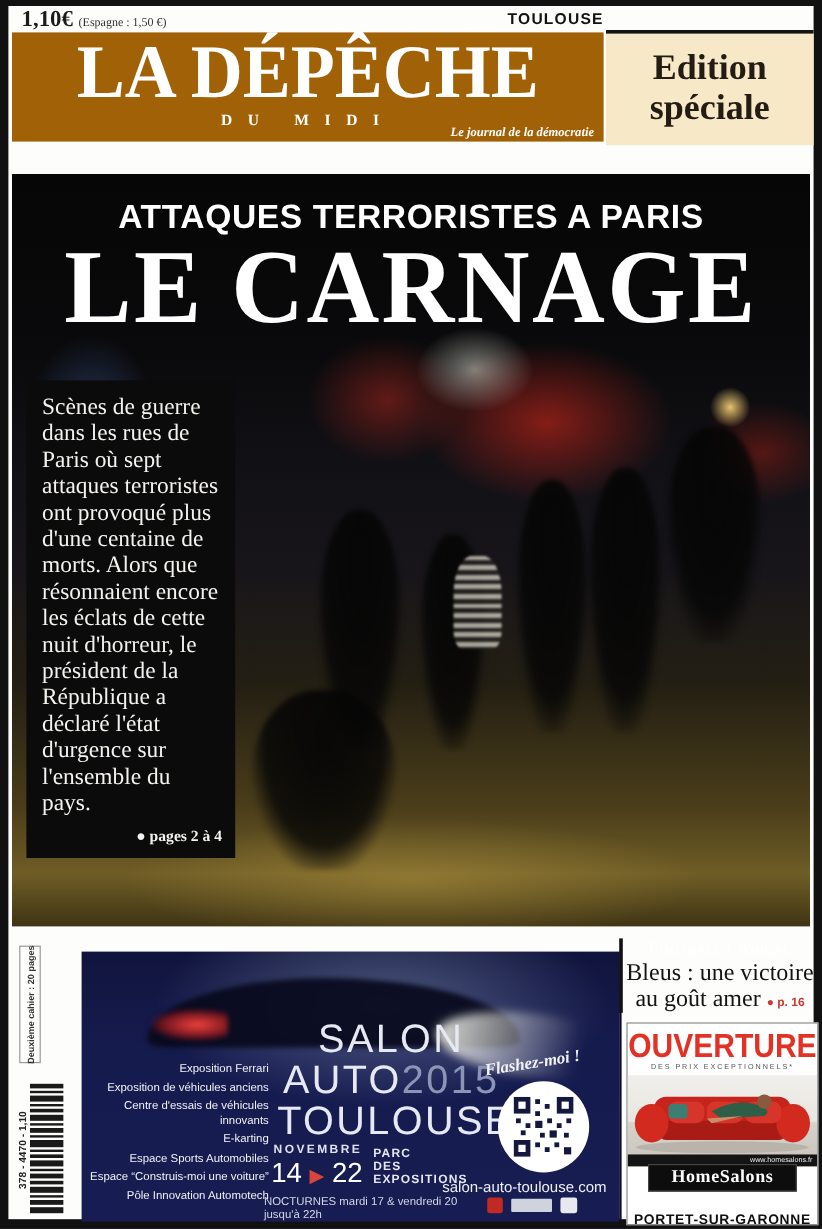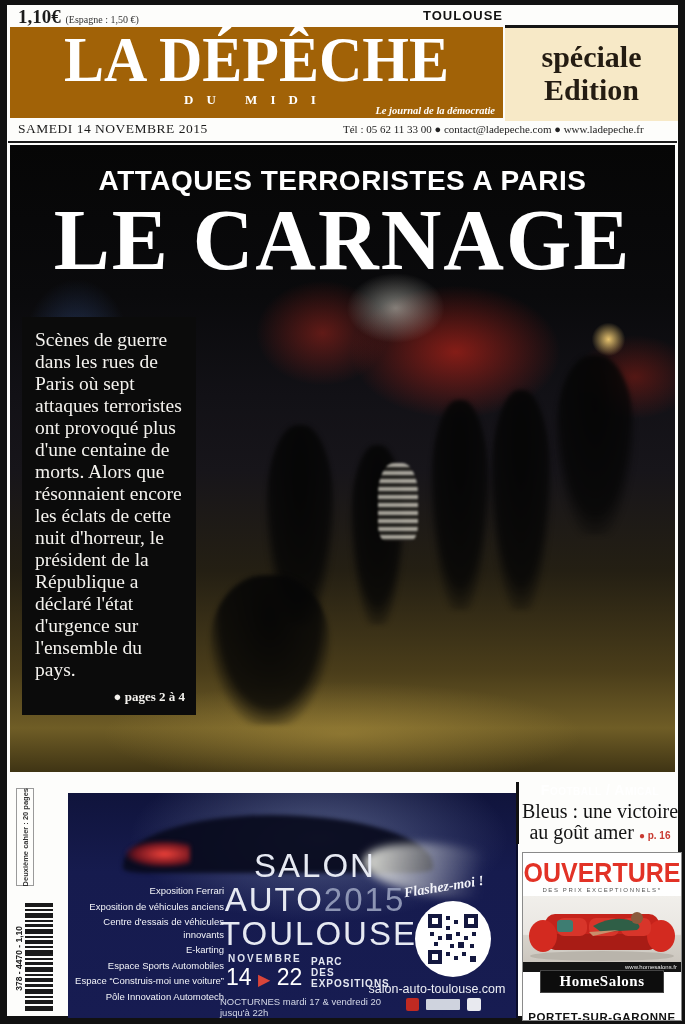--- a/index.html
+++ b/index.html
@@ -49,21 +49,21 @@
   
   .salon{left:68px;top:793px;width:448px;height:225px;background:
     radial-gradient(ellipse 270px 120px at 56% 20%, rgba(128,142,176,0.55), rgba(128,142,176,0) 70%),
     linear-gradient(180deg,#10143c 0%,#161b4e 35%,#171c52 100%);
     overflow:hidden;color:#eef0f6;font-family:"Liberation Sans",sans-serif;border-right:2px solid #0a0d2a;}
   .car-body{position:absolute;left:55px;top:22px;width:310px;height:58px;background:rgba(8,10,28,0.92);border-radius:55% 60% 8% 8%/100% 100% 10% 10%;filter:blur(2px);}
   .beam{position:absolute;left:295px;top:52px;width:165px;height:52px;background:linear-gradient(93deg, rgba(255,255,244,0.85), rgba(255,255,244,0) 72%);transform:rotate(7deg);filter:blur(4px);border-radius:50%;}
   .taillight{position:absolute;left:58px;top:48px;width:64px;height:26px;background:radial-gradient(ellipse at 60% 50%, rgba(255,70,60,0.95), rgba(210,30,30,0.5) 55%, rgba(210,30,30,0) 75%);filter:blur(2px);}
   .salon-list{position:absolute;left:4px;top:92px;width:152px;text-align:right;font-size:9.5px;line-height:12.5px;color:#f2f3f8;}
   .salon-list div{margin-bottom:3px;}
-  .salon-title{position:absolute;left:152px;top:56px;width:190px;text-align:center;font-size:33px;line-height:34px;letter-spacing:2px;color:#e6e9f2;}
+  .salon-title{position:absolute;left:163px;top:56px;width:190px;text-align:center;font-size:33px;line-height:34px;letter-spacing:2px;color:#e6e9f2;}
   .salon-title .year{color:#8d95b4;}
   .salon-month{position:absolute;left:160px;top:160px;font-size:10px;font-weight:bold;letter-spacing:2px;color:#dfe2ee;}
   .salon-dates{position:absolute;left:158px;top:171px;font-size:23px;font-weight:normal;color:#fff;}
   .salon-dates .arrow{color:#d9453a;font-size:16px;}
   .salon-venue{position:absolute;left:243px;top:163px;font-size:10px;font-weight:bold;line-height:11px;letter-spacing:1px;color:#e4e7f1;}
   .salon-noct{position:absolute;left:152px;top:203px;width:200px;font-size:9.5px;line-height:11px;color:#d3d7e6;}
   .flash{position:absolute;left:306px;top:86px;width:140px;text-align:center;font-style:italic;font-size:14px;font-weight:bold;color:#f3f4fa;transform:rotate(-9deg);font-family:"Liberation Serif",serif;}
   .qr-circle{position:absolute;left:347px;top:108px;width:76px;height:76px;background:#fff;border-radius:50%;display:flex;align-items:center;justify-content:center;}
   .salon-site{position:absolute;left:290px;top:189px;width:158px;text-align:center;font-size:12.5px;color:#eef0f6;}
   .sponsors{position:absolute;left:330px;top:205px;width:90px;display:flex;gap:7px;align-items:center;justify-content:center;}
@@ -103,29 +103,25 @@
   <div class="abs city">TOULOUSE</div>
 
   <div class="abs masthead">
     <div class="title">LA DÉPÊCHE</div>
     <div class="subtitle">DU MIDI</div>
     <div class="tagline">Le journal de la démocratie</div>
   </div>
 
   <div class="abs edition">
     <div class="badge">
+      <div>Edition</div>
       <div>spéciale</div>
-      <div>Edition</div>
-    </div>
-  </div>
-
-  <div class="abs datebar">
-    <div class="date">SAMEDI 14 NOVEMBRE 2015</div>
-    <div class="contact">Tél : 05 62 11 33 00 ● contact@ladepeche.com ● www.ladepeche.fr</div>
-  </div>
+    </div>
+  </div>
+
 
   <div class="abs photo">
     <div class="sil" style="left:255px;top:280px;width:70px;height:200px;"></div>
     <div class="sil" style="left:420px;top:255px;width:60px;height:210px;"></div>
     <div class="sil" style="left:480px;top:245px;width:62px;height:220px;"></div>
     <div class="sil" style="left:545px;top:210px;width:80px;height:180px;"></div>
     <div class="sil" style="left:340px;top:300px;width:55px;height:180px;"></div>
     <div class="sil" style="left:200px;top:430px;width:120px;height:150px;"></div>
     <div class="stripes"></div>
     <div class="kicker">ATTAQUES TERRORISTES A PARIS</div>

